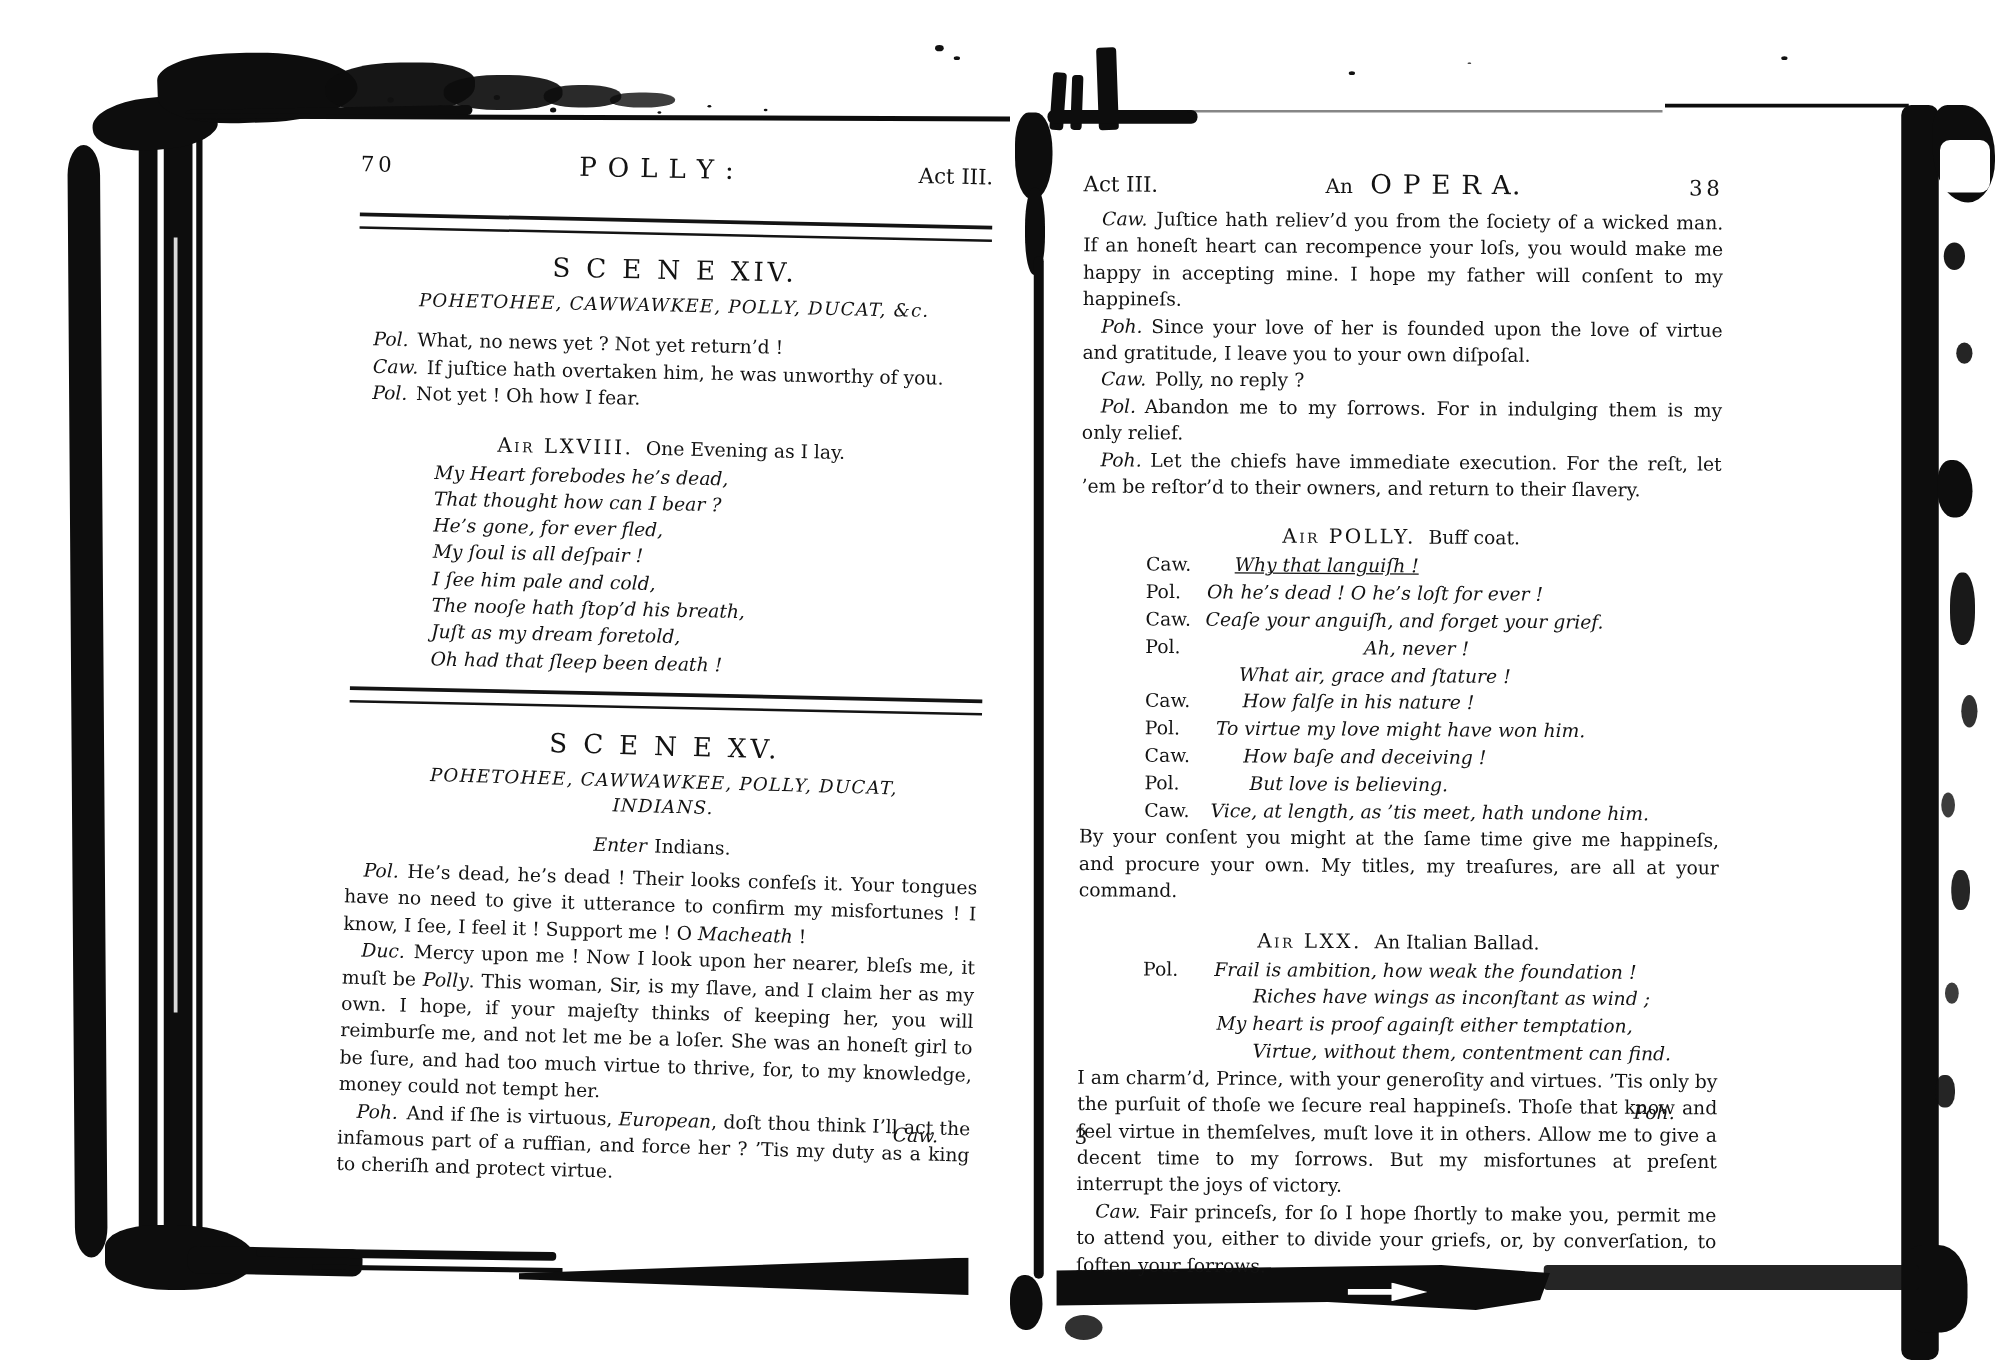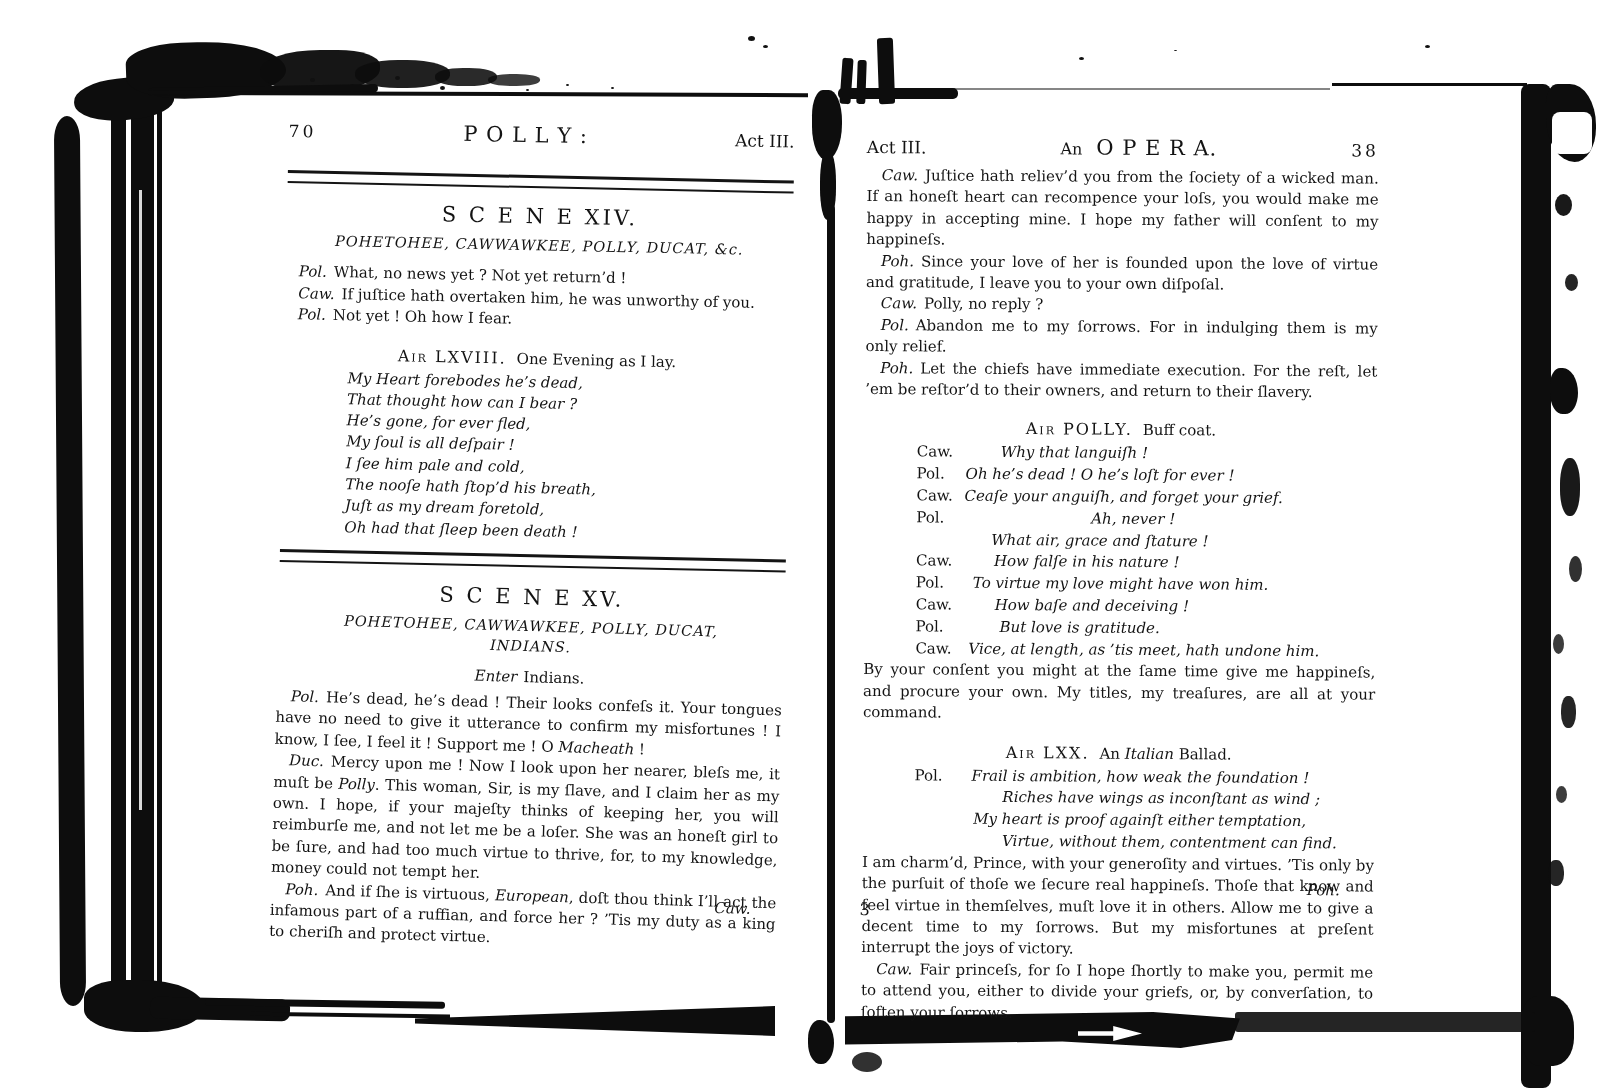--- a/index.html
+++ b/index.html
@@ -28,35 +28,35 @@
   .scenehead{text-align:center;font-size:21px;letter-spacing:3px;margin-top:16px;}
   .cast{text-align:center;font-style:italic;font-size:14.5px;letter-spacing:1px;margin-top:7px;line-height:20px;}
 
   .dlg{margin-top:11px;font-size:15px;line-height:21.5px;}
   .dlg .ln{text-indent:13px;}
   .sp{font-style:italic;margin-right:7px;}
 
   .airhead{text-align:center;margin:18px 0 4px 0;font-size:16px;}
   .air-label{font-variant:small-caps;letter-spacing:2px;margin-right:10px;}
   .tune{font-size:15px;}
-  .tune .it{font-style:italic;}
+  .tune .it{}
 
   .verse{font-style:italic;font-size:15px;line-height:21.3px;margin:2px 0 0 64px;}
 
   .para{text-align:justify;text-indent:15px;font-size:15px;line-height:21.4px;margin:0;}
   .para.noindent{text-indent:0;}
   .para .it{font-style:italic;}
   .stagedir{text-align:center;font-size:15px;margin-top:12px;}
   .stagedir .it{font-style:italic;margin-right:6px;}
 
   .vblock{margin:0;}
   .vrow{display:flex;font-size:15px;line-height:21.8px;}
   .vrow .vsp{flex:none;display:inline-block;width:48px;margin-left:52px;}
   .vrow .vtx{font-style:italic;}
-  #air49 .vrow:nth-of-type(1) .vtx{margin-left:36px;}
+  #air49 .vrow:nth-of-type(1) .vtx{margin-left:23px;text-decoration:underline;}
   #air49 .vrow:nth-of-type(2) .vtx{margin-left:1px;}
   #air49 .vrow:nth-of-type(3) .vtx{margin-left:0;}
   #air49 .vrow:nth-of-type(4) .vtx{margin-left:127px;}
   #air49 .vrow:nth-of-type(5) .vtx{margin-left:27px;}
   #air49 .vrow:nth-of-type(6) .vtx{margin-left:30px;}
   #air49 .vrow:nth-of-type(7) .vtx{margin-left:9px;}
   #air49 .vrow:nth-of-type(8) .vtx{margin-left:31px;}
   #air49 .vrow:nth-of-type(9) .vtx{margin-left:36px;}
   #air49 .vrow:nth-of-type(10) .vtx{margin-left:5px;}
   #air70v .vrow:nth-of-type(1) .vtx{margin-left:9px;}
@@ -228,21 +228,21 @@
     <div class="vrow">
         <span class="vsp">Pol.</span>
         <span class="vtx">To virtue my love might have won him.</span>
       </div>
     <div class="vrow">
         <span class="vsp">Caw.</span>
         <span class="vtx">How baſe and deceiving !</span>
       </div>
     <div class="vrow">
         <span class="vsp">Pol.</span>
-        <span class="vtx">But love is gratitude.</span>
+        <span class="vtx">But love is believing.</span>
       </div>
     <div class="vrow">
         <span class="vsp">Caw.</span>
         <span class="vtx">Vice, at length, as ’tis meet, hath undone him.</span>
       </div>
   </div>
 
   <p class="para noindent">By your conſent you might at the ſame time give me happineſs, and procure your own.  My titles, my treaſures, are all at your command.</p>
 
   <div class="airhead">

